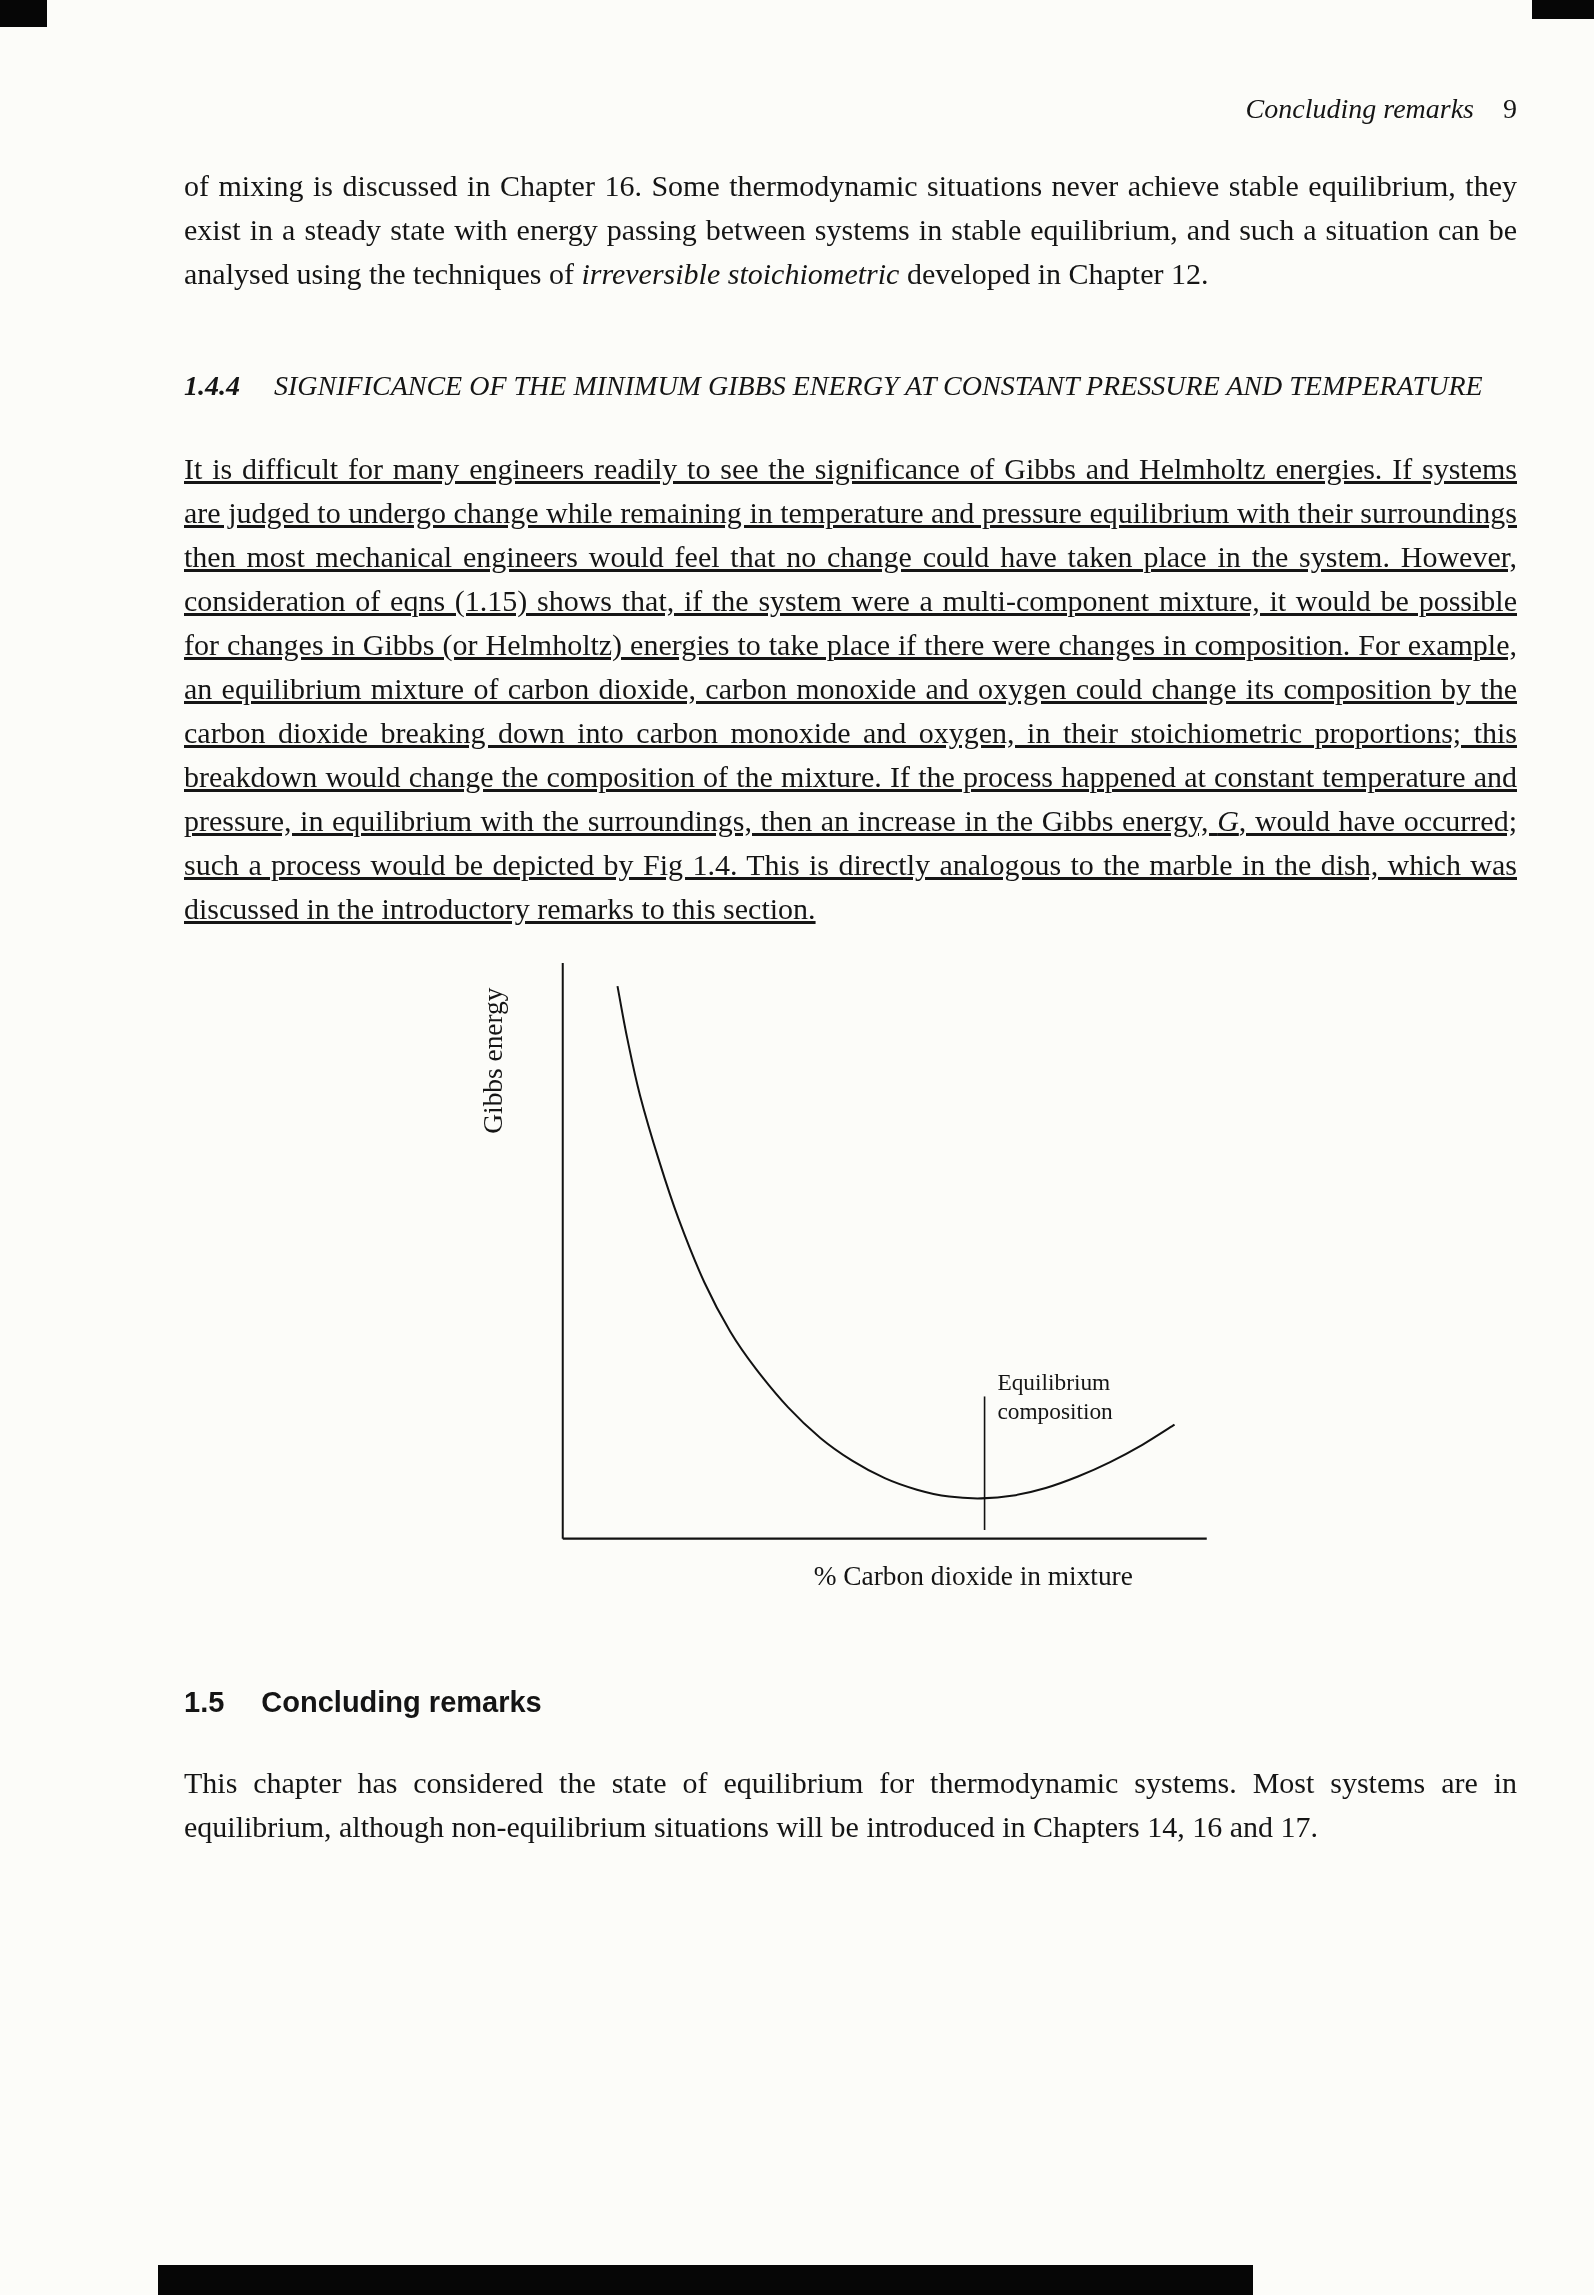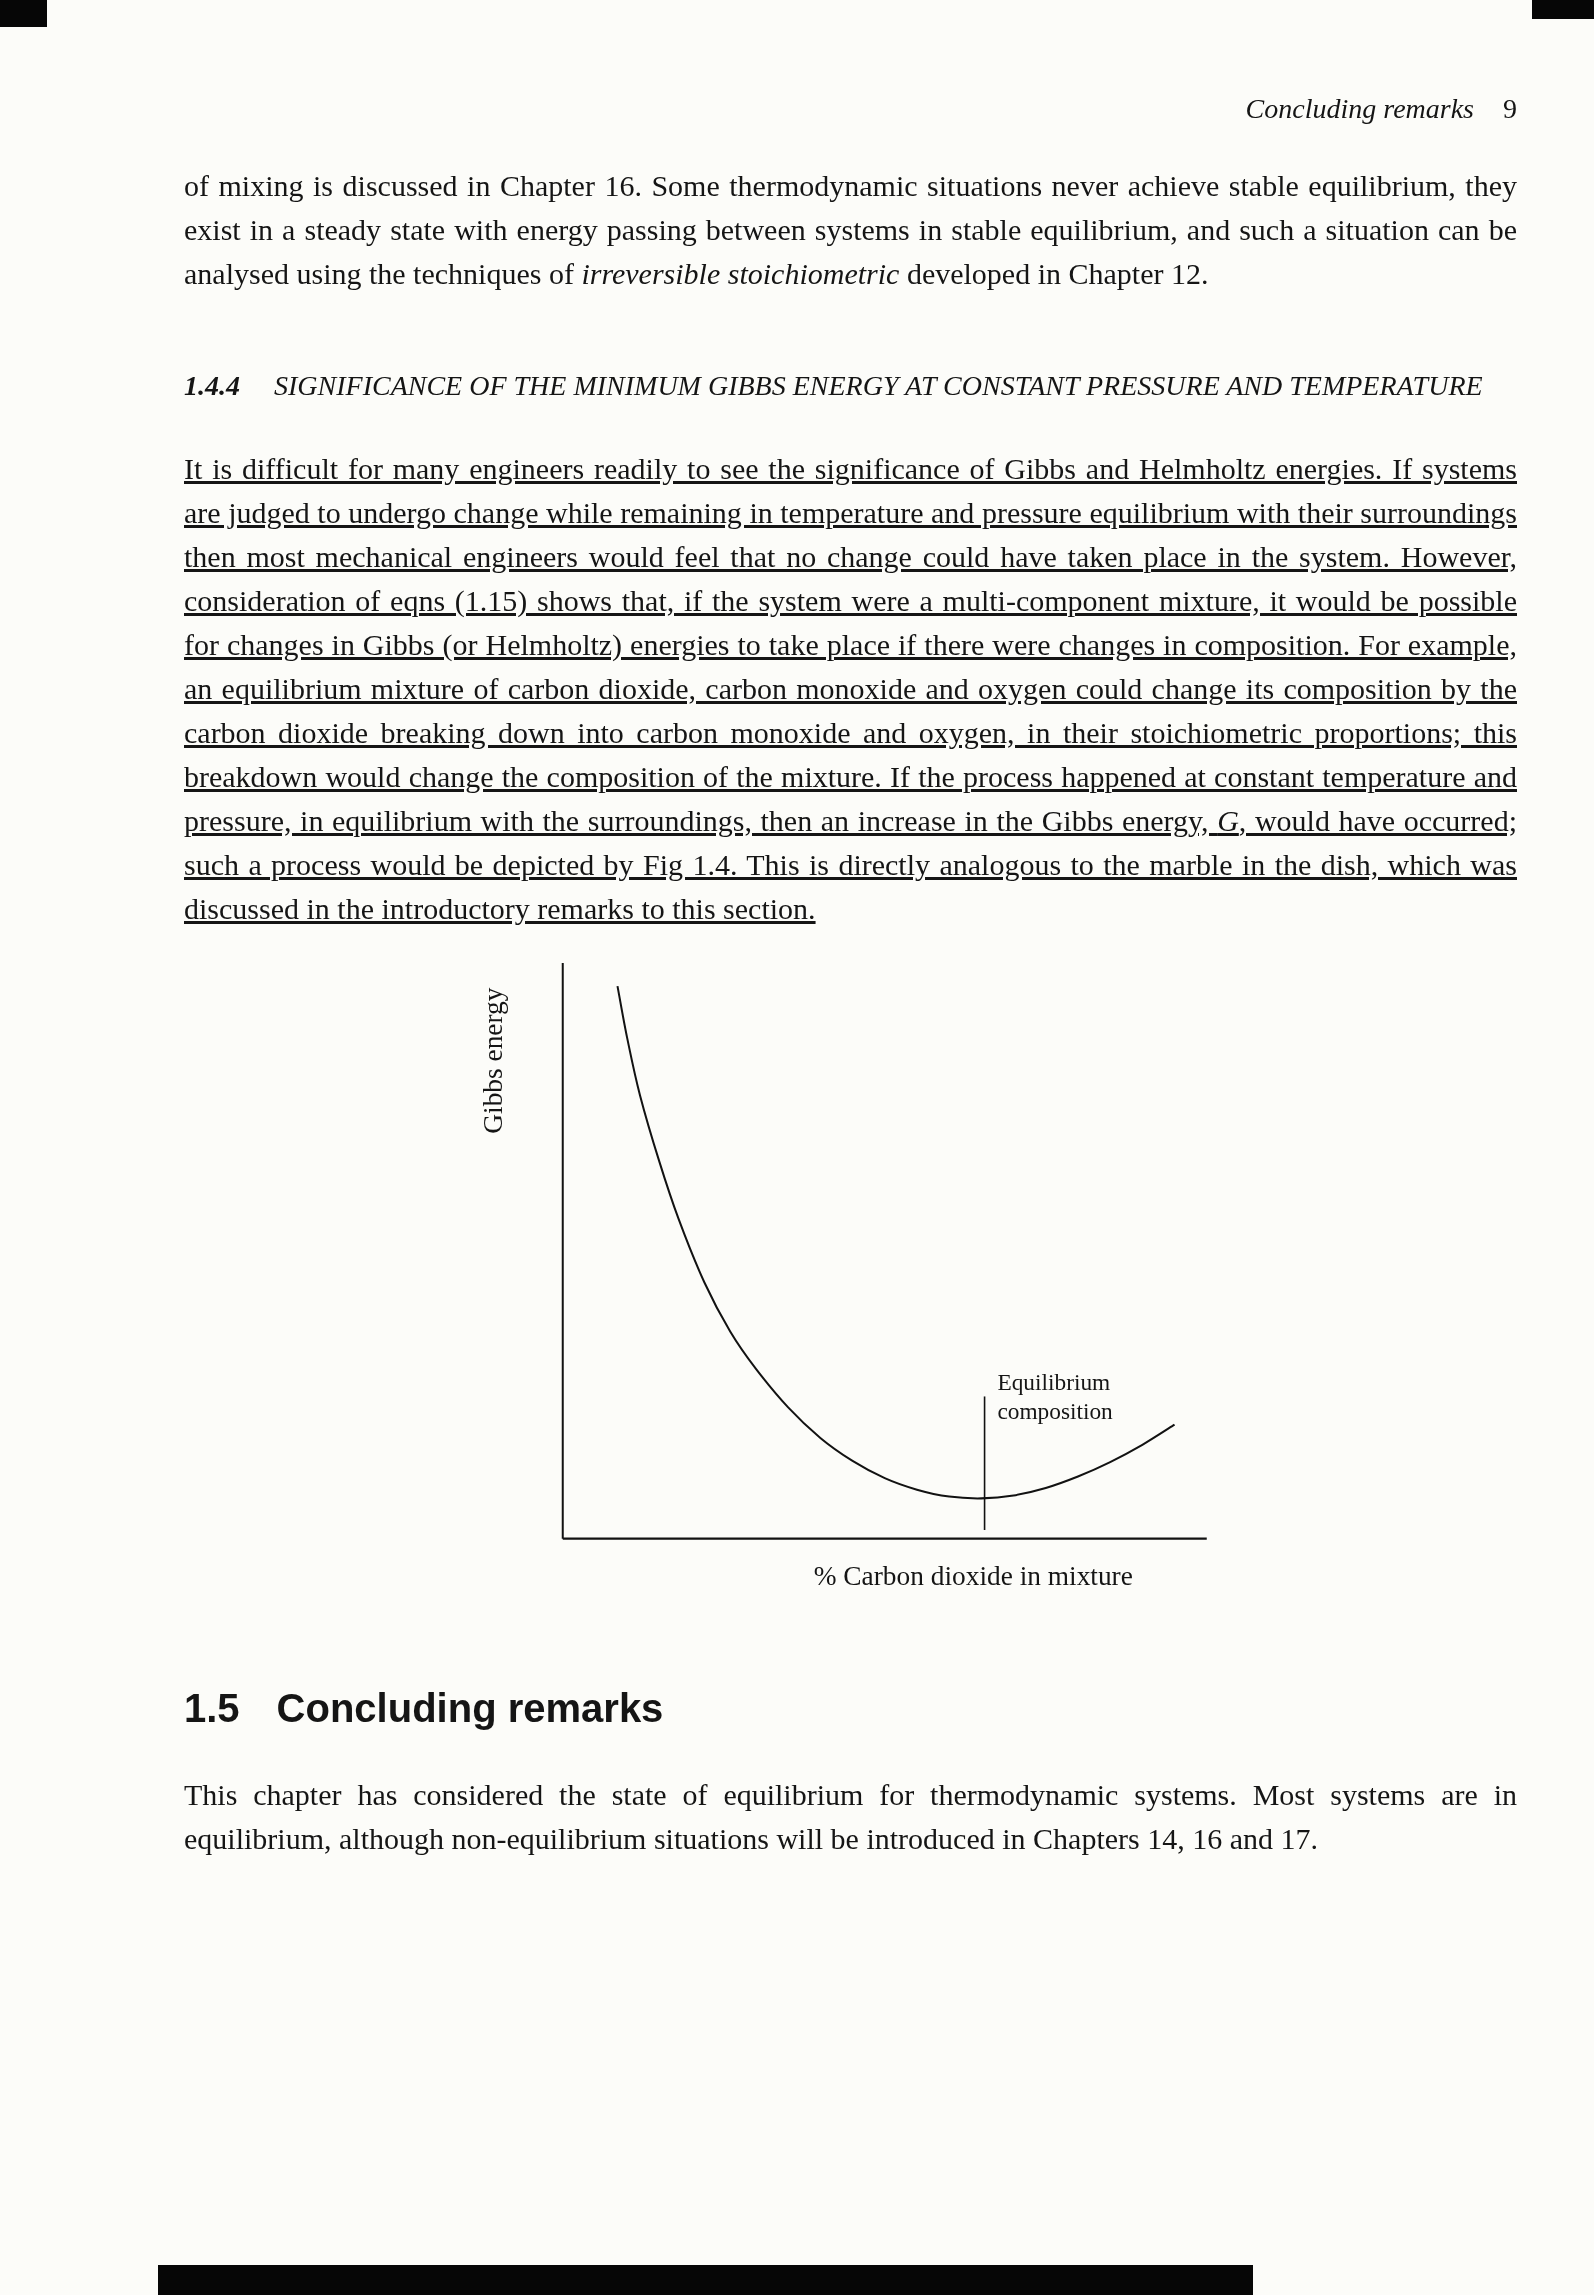--- a/index.html
+++ b/index.html
@@ -35,21 +35,21 @@
   .thin  { stroke-width:2; }
   .curve { stroke:#121212; stroke-width:2.5; fill:none; }
   .ylab, .xlab { font-size:34px; fill:#151515; font-family:"Liberation Serif", serif; }
   .ann   { font-size:29px; fill:#151515; font-family:"Liberation Serif", serif; }
 
   figcaption { margin-top:9.7px; font-size:26.6px; line-height:39px; text-align:center; }
   .cap-label { font-weight:bold; margin-right:11.3px; }
 
   .sec-head-bold {
     font-family:"Liberation Sans", sans-serif;
-    font-weight:bold; font-size:40px;
+    font-weight:bold; font-size:29px;
     margin:87px 0 0 0;
   }
   .sec-num15 { margin-right:37px; }
 
   .artifact { position:absolute; background:#060606; }
   .artifact-tl { left:0; top:0; width:47px; height:27px; }
   .artifact-tr { left:1532px; top:0; width:63px; height:19.3px; }
   .artifact-bottom { left:158px; top:2265px; width:1095px; height:31px; }
 </style>
 </head>

